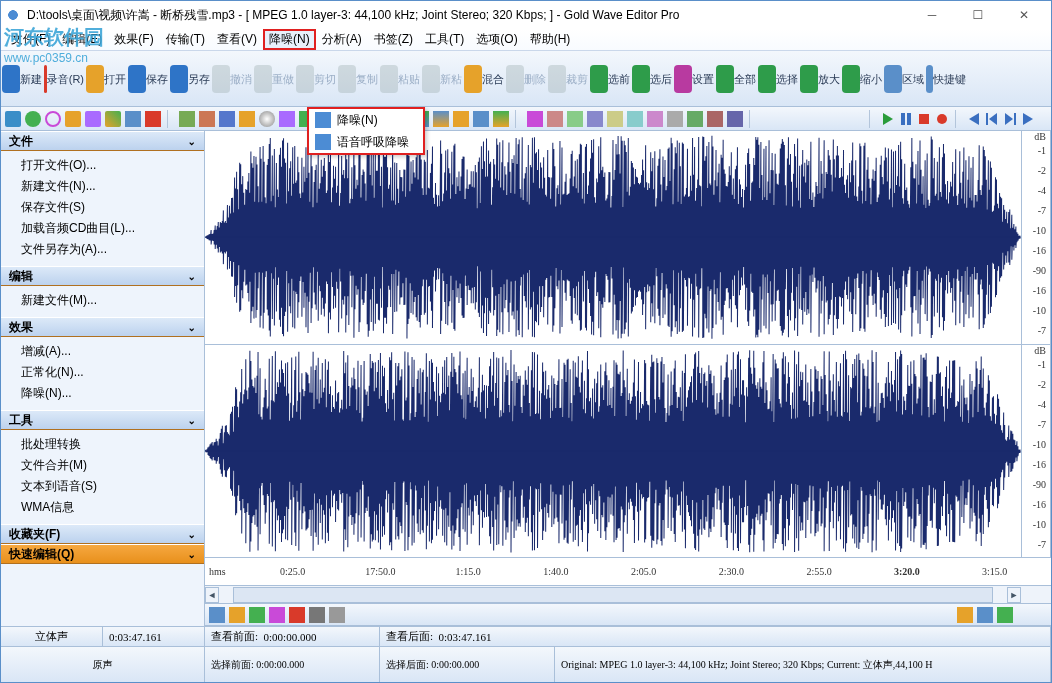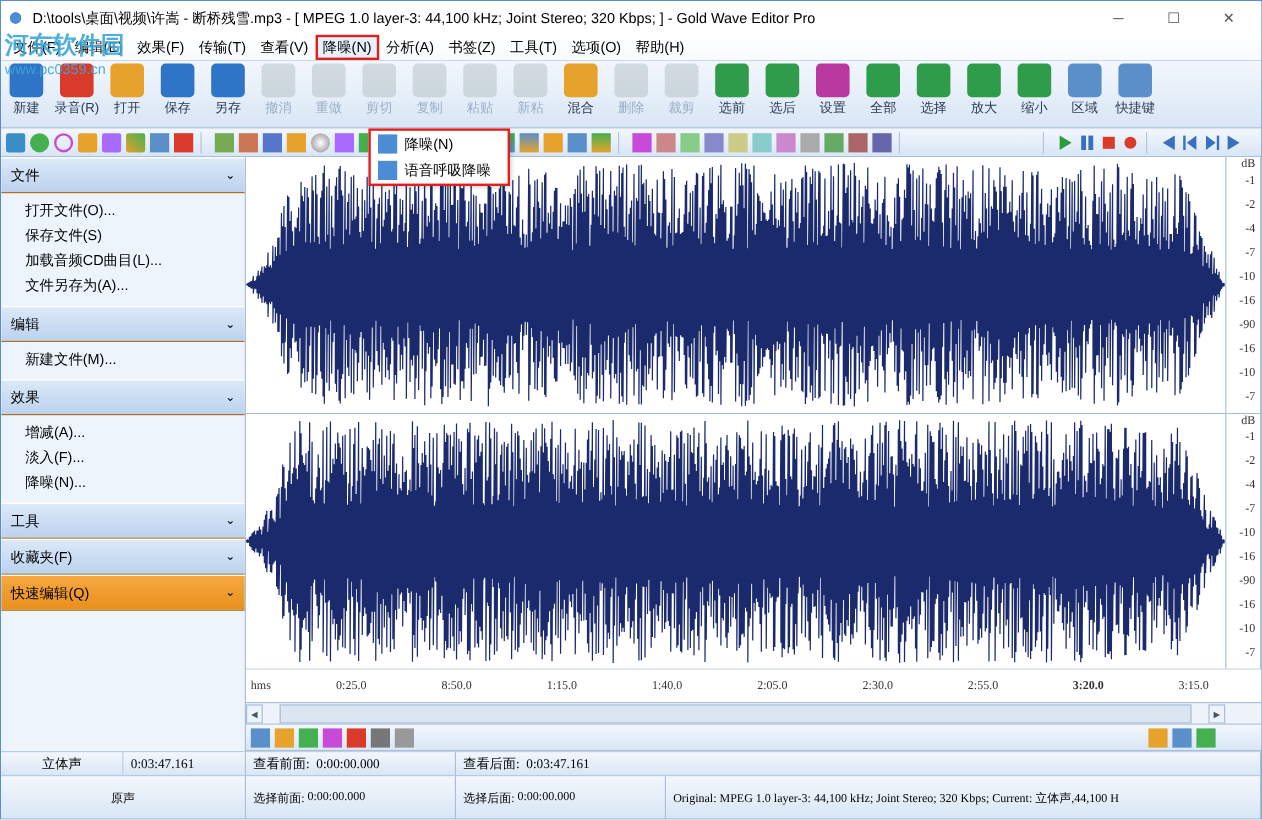--- a/index.html
+++ b/index.html
@@ -9,35 +9,35 @@
   .title-icon { width: 16px; height: 16px; background: radial-gradient(circle, #4c8cd4 40%, #fff 45%); border-radius: 50%; margin-right: 6px; }
   .title-text { flex: 1; font-size: 12px; color: #000; white-space: nowrap; overflow: hidden; }
   .winbtns { display: flex; }
   .winbtn { width: 46px; height: 28px; display: flex; align-items: center; justify-content: center; color: #555; }
   .menubar { height: 22px; background: linear-gradient(#fff, #f8fbff); display: flex; align-items: center; padding: 0 4px; border-bottom: 1px solid #cad7ea; }
   .menuitem { padding: 2px 6px; cursor: default; }
   .menuitem.open { border: 2px solid #e02020; padding: 0 4px; background: #e8f0fb; }
   .watermark { position: absolute; top: 24px; left: 4px; font-size: 20px; font-weight: bold; color: #3ea6d8; opacity: .9; pointer-events: none; z-index: 5; }
   .watermark small { display:block; font-size: 12px; color: #3ea6d8; font-weight: normal; }
   .toolbar-main { height: 56px; background: linear-gradient(#f3f7fc, #d9e6f6); display: flex; border-bottom: 1px solid #a9bfd9; }
-  .tb-btn { width: 42px; display: flex; flex-direction: column; align-items: center; justify-content: flex-start; padding: 2px 1px; cursor: default; }
+  .tb-btn { width: 42px; display: flex; align-items: center; justify-content: flex-start; padding: 2px 1px; cursor: default; }
   .tb-btn .ico { width: 28px; height: 28px; border-radius: 4px; }
   .tb-btn .lbl { font-size: 11px; color: #2a3b56; margin-top: 1px; white-space: nowrap; }
   .tb-btn.disabled .ico { opacity: .35; }
   .tb-btn.disabled .lbl { color: #9baec6; }
   .dropdown { position: absolute; top: 56px; left: 306px; width: 118px; background: #fff; border: 2px solid #e02020; z-index: 10; box-shadow: 2px 2px 4px rgba(0,0,0,.2); }
   .dd-item { height: 22px; display: flex; align-items: center; padding: 0 6px; }
   .dd-item .dd-ico { width: 16px; height: 16px; margin-right: 6px; background: #4c8cd4; }
   .toolbar-aux { height: 24px; background: linear-gradient(#f3f7fc, #d9e6f6); display: flex; align-items: center; border-bottom: 1px solid #a9bfd9; padding: 0 4px; gap: 4px; }
   .aux-ico { width: 16px; height: 16px; }
   .aux-sep { width: 6px; height: 18px; border-left: 1px solid #b3c5db; margin: 0 2px; }
   .playbtn { width: 14px; height: 14px; }
   .body-row { flex: 1; display: flex; min-height: 0; }
   .sidebar { width: 204px; background: #eef4fc; border-right: 1px solid #a9bfd9; display: flex; flex-direction: column; overflow: hidden; }
-  .side-head { height: 30px; background: linear-gradient(#f6a840, #e8901c); color: #000; font-weight: normal; padding: 2px 8px; display:flex; justify-content:space-between; align-items:center; border-top:1px solid #fff; border-bottom:1px solid #b07020;}
+  .side-head { height: 20px; background: linear-gradient(#f6a840, #e8901c); color: #000; font-weight: bold; padding: 2px 8px; display:flex; justify-content:space-between; align-items:center; border-top:1px solid #fff; border-bottom:1px solid #b07020;}
   .side-head.blue { background: linear-gradient(#dce9f8, #bcd2ee); }
   .side-head .chev { font-size: 10px; }
   .side-list { padding: 4px 10px 6px 20px; }
   .side-list div { padding: 2px 0; font-family: Tahoma, sans-serif; cursor: default; }
   .waveform-area { flex: 1; display: flex; flex-direction: column; background: #fff; position: relative; }
   .wave-row { flex: 1; display: flex; min-height: 0; border-bottom: 1px solid #a9bfd9; }
   .wave-canvas { flex: 1; background: #fff; position: relative; overflow: hidden; }
   .wave-scale { width: 30px; background: #fff; border-left: 1px solid #a9bfd9; border-right: 1px solid #a9bfd9; position:relative; }
   .db-lbl { position:absolute; right:4px; font-size:10px; font-family: Tahoma; color:#333; }
   .timeline { height: 28px; background: #fff; display: flex; align-items: center; font-family:Tahoma; font-size:10px; color:#333; position:relative; border-bottom:1px solid #a9bfd9;}
@@ -265,43 +265,50 @@
   </div>
 
   <div class="body-row">
     <div class="sidebar" id="sidebar">
         <div class="side-head blue">
           <span>文件</span>
           <span class="chev">⌄</span>
         </div>
         <div class="side-list">
           <div>打开文件(O)...</div>
+          <div>新建文件(N)...</div>
           <div>保存文件(S)</div>
           <div>加载音频CD曲目(L)...</div>
           <div>文件另存为(A)...</div>
         </div>
         <div class="side-head blue">
           <span>编辑</span>
           <span class="chev">⌄</span>
         </div>
         <div class="side-list">
           <div>新建文件(M)...</div>
         </div>
         <div class="side-head blue">
           <span>效果</span>
           <span class="chev">⌄</span>
         </div>
         <div class="side-list">
           <div>增减(A)...</div>
-          <div>淡入(F)...</div>
+          <div>正常化(N)...</div>
           <div>降噪(N)...</div>
         </div>
         <div class="side-head blue">
           <span>工具</span>
           <span class="chev">⌄</span>
+        </div>
+        <div class="side-list">
+          <div>批处理转换</div>
+          <div>文件合并(M)</div>
+          <div>文本到语音(S)</div>
+          <div>WMA信息</div>
         </div>
         <div class="side-head blue">
           <span>收藏夹(F)</span>
           <span class="chev">⌄</span>
         </div>
         <div class="side-head">
           <span>快速编辑(Q)</span>
           <span class="chev">⌄</span>
         </div>
       </div>
@@ -345,21 +352,21 @@
             <div class="db-lbl" style="top: 134px;">-90</div>
             <div class="db-lbl" style="top: 154px;">-16</div>
             <div class="db-lbl" style="top: 174px;">-10</div>
             <div class="db-lbl" style="top: 194px;">-7</div>
           </div>
       </div>
       <div class="timeline">
         <span class="hms-lbl">hms</span>
         <div class="t-inner" id="timeline-inner">
             <div class="t-mark" style="left: 10.7527%;">0:25.0</div>
-            <div class="t-mark" style="left: 21.5054%;">8:50.0</div>
+            <div class="t-mark" style="left: 21.5054%;">17:50.0</div>
             <div class="t-mark" style="left: 32.2581%;">1:15.0</div>
             <div class="t-mark" style="left: 43.0108%;">1:40.0</div>
             <div class="t-mark" style="left: 53.7634%;">2:05.0</div>
             <div class="t-mark" style="left: 64.5161%;">2:30.0</div>
             <div class="t-mark" style="left: 75.2688%;">2:55.0</div>
             <div class="t-mark" style="left: 86.0215%; font-weight: bold;">3:20.0</div>
             <div class="t-mark" style="left: 96.7742%;">3:15.0</div>
           </div>
         <div style="width:30px;"></div>
       </div>

